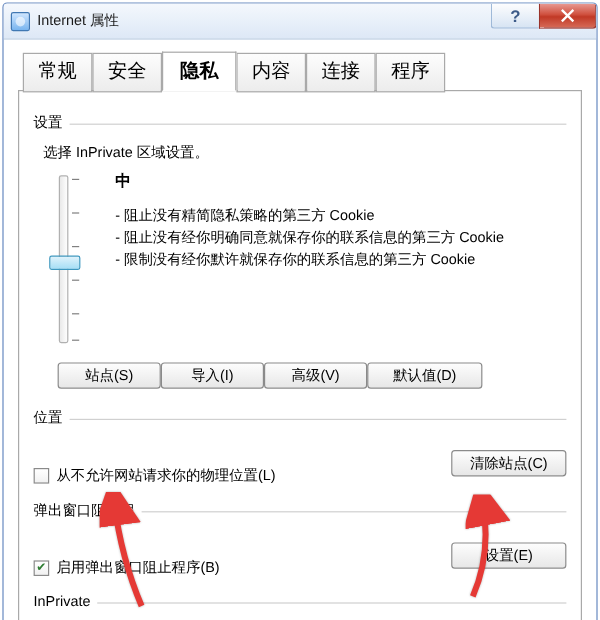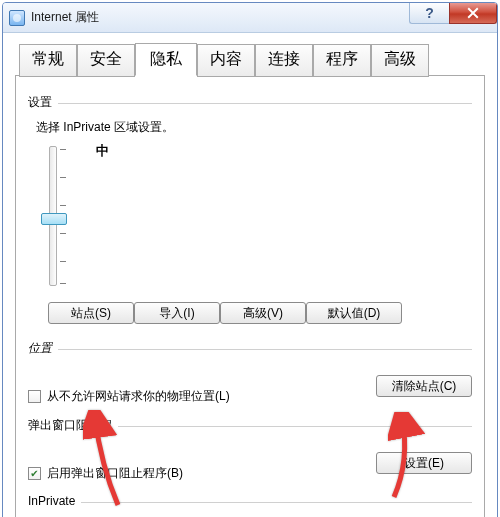--- a/index.html
+++ b/index.html
@@ -70,20 +70,21 @@
     position: relative;
     top: 1px;
     font-size: 16px;
   }
   .tab.active {
     background: #fff;
     border-bottom: 1px solid #fff;
     z-index: 2;
     padding: 5px 14px;
     top: 0;
+    font-weight: bold;
   }
   .tab-body {
     border: 1px solid #a9a9a9;
     padding: 10px 12px 12px 12px;
     min-height: 448px;
     background: #fff;
   }
 
   .section-label { margin: 2px 0 4px 0; }
   .sec-line { display:flex; align-items:center; margin: 6px 0 4px 0;}
@@ -166,21 +167,20 @@
   </div>
 
   <div class="body-pad">
     <div class="tabs">
       <div class="tab">常规</div>
       <div class="tab">安全</div>
       <div class="tab active">隐私</div>
       <div class="tab">内容</div>
       <div class="tab">连接</div>
       <div class="tab">程序</div>
-      <div class="tab">高级</div>
     </div>
 
     <div class="tab-body">
 
       <div class="sec-line">
         <span class="section-label">设置</span>
         <div class="rule"></div>
       </div>
       <div style="margin:4px 0 4px 8px;">选择 InPrivate 区域设置。</div>
 
@@ -191,31 +191,36 @@
             <div class="tick" style="top:30px"></div>
             <div class="tick" style="top:58px"></div>
             <div class="tick" style="top:86px"></div>
             <div class="tick" style="top:114px"></div>
             <div class="tick" style="top:136px"></div>
             <div class="slider-thumb"></div>
           </div>
         </div>
         <div style="flex:1;">
           <div class="level-title">中</div>
+          <div class="desc">
+            <div>- 阻止没有精简隐私策略的第三方 Cookie</div>
+            <div>- 阻止没有经你明确同意就保存你的联系信息的第三方 Cookie</div>
+            <div>- 限制没有经你默许就保存你的联系信息的第三方 Cookie</div>
+          </div>
         </div>
       </div>
 
       <div class="btn-row">
         <div class="btn">站点(S)</div>
         <div class="btn">导入(I)</div>
         <div class="btn">高级(V)</div>
         <div class="btn wide">默认值(D)</div>
       </div>
 
-      <div class="sec-line" style="margin-top:14px;font-style:italic;">
+      <div class="sec-line" style="margin-top:14px;">
         <span class="section-label">位置</span>
         <div class="rule"></div>
       </div>
       <div class="row-between">
         <div class="chk-row">
           <div class="chk"></div>
           <span>从不允许网站请求你的物理位置(L)</span>
         </div>
         <div class="btn wide">清除站点(C)</div>
       </div>

